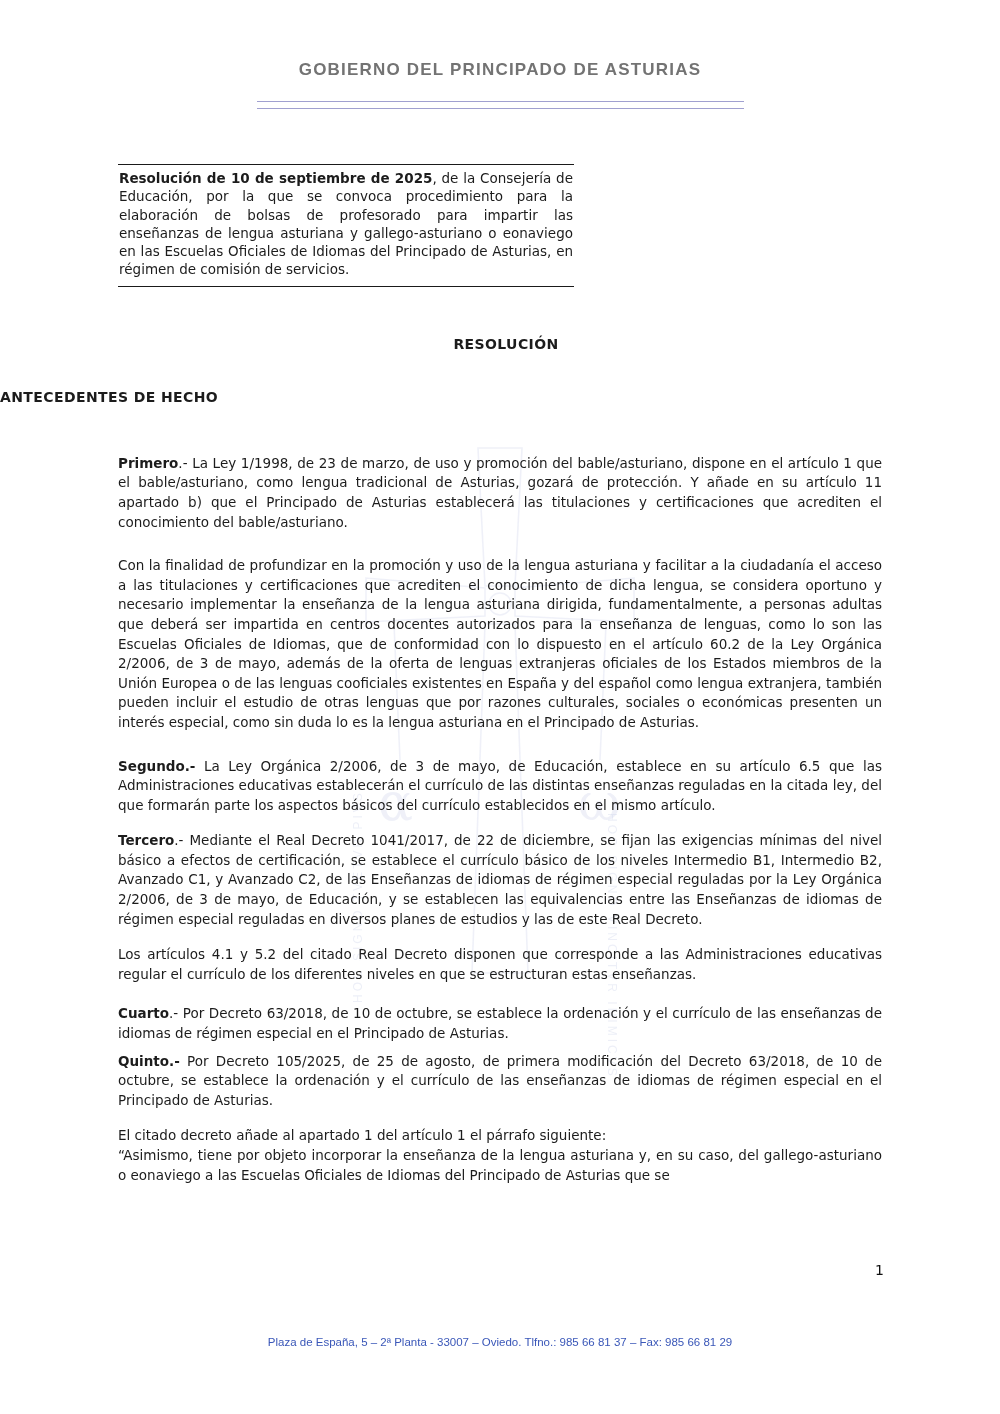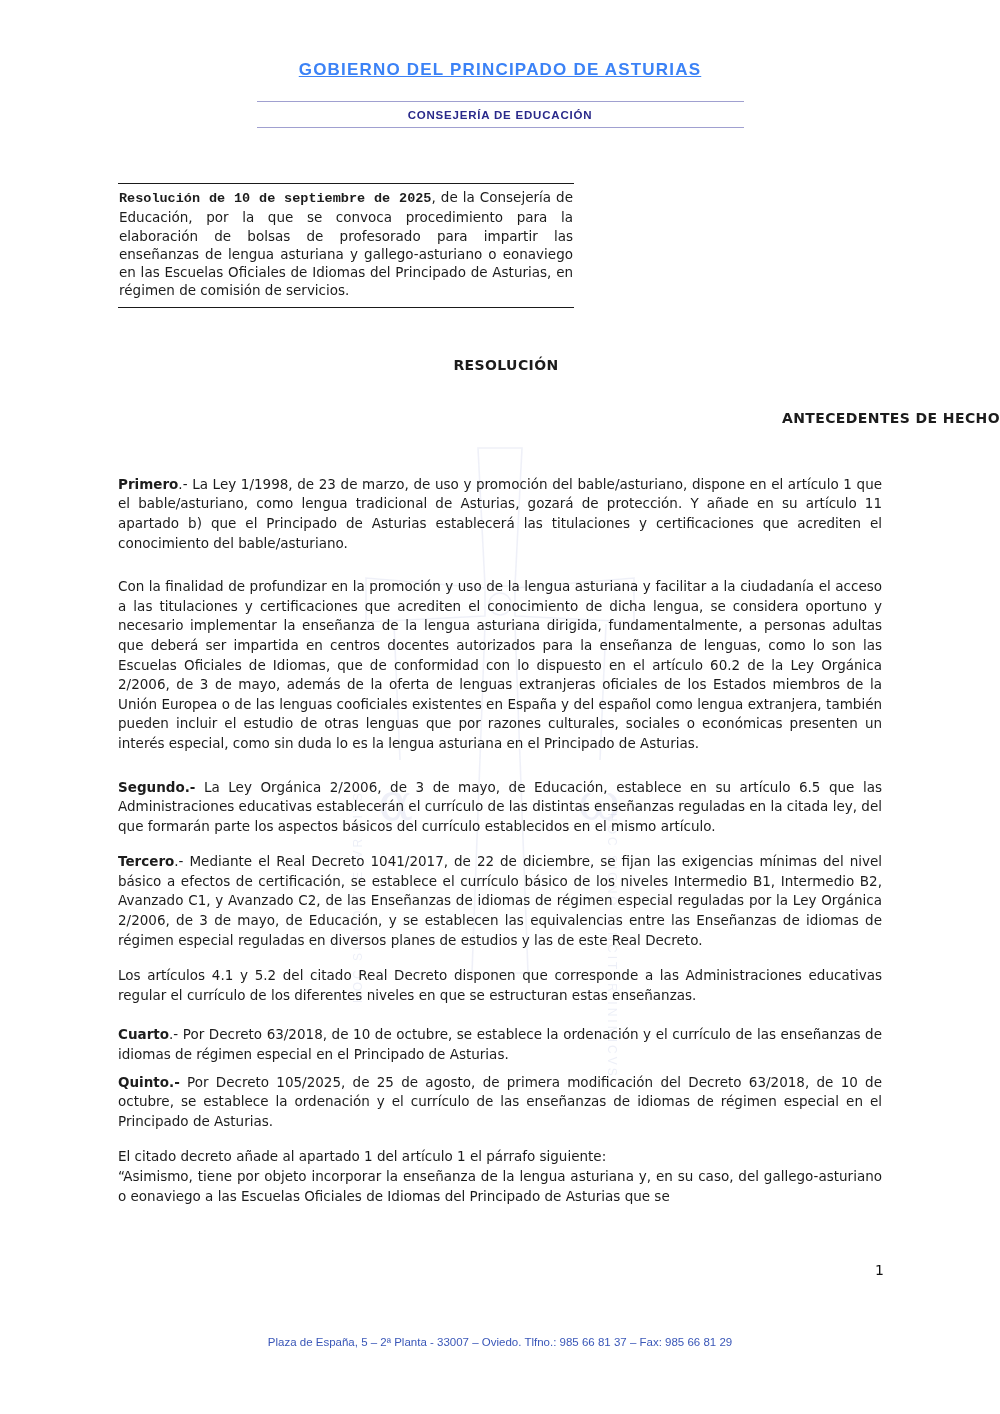--- a/index.html
+++ b/index.html
@@ -11,44 +11,43 @@
     color:#1c1c1c;
     overflow:hidden;
   }
   .page { position:relative; width:1000px; height:1414px; background:#ffffff; }
 
   
   .hdr { text-align:center; padding-top:60px; position:relative; z-index:2; }
   .hdr-title {
     font-family:"Liberation Sans", sans-serif;
     font-size:17px; font-weight:bold; letter-spacing:1.2px;
-    color:#3b82f6;
-    text-decoration:underline;
+    color:#737373;
   }
   .hdr-rule { width:487px; height:1px; background:#a0a0d0; margin:21px auto 0; }
   .hdr-sub {
     font-family:"Liberation Sans", sans-serif;
     font-size:11.5px; font-weight:bold; letter-spacing:.8px;
     color:#29298a; margin-top:7px;
   }
   .hdr-rule2 { margin-top:6px; }
 
   
   .summary {
     position:relative; z-index:2;
     margin:55px 0 0 118px; width:456px;
     border-top:1.5px solid #1a1a1a; border-bottom:1.5px solid #1a1a1a;
     padding:4px 1px 7px;
     font-size:13.5px; line-height:18.3px; text-align:justify;
   }
-  .summary .b { font-weight:bold;font-family:Liberation Mono, monospace; }
+  .summary .b { font-weight:bold; }
 
   
   .h-res  { margin-top:49px; text-align:center; font-weight:bold; font-size:14px; letter-spacing:.4px; position:relative; z-index:2;margin-left:12px; }
-  .h-ant  { margin-top:37px; text-align:right; font-weight:bold; font-size:14px; letter-spacing:.4px; position:relative; z-index:2; }
+  .h-ant  { margin-top:37px; text-align:left; font-weight:bold; font-size:14px; letter-spacing:.4px; position:relative; z-index:2; }
 
   
   .content {
     position:relative; z-index:2;
     margin:49px 118px 0;
     font-size:13.5px; line-height:19.6px; text-align:justify;
   }
   .par .lead { font-weight:bold; }
   .g24 { margin-top:24px; }
   .g20 { margin-top:20px; }
@@ -100,21 +99,20 @@
     </g>
     <g fill="#8b99cc" fill-opacity="0.34" font-family="Liberation Sans, sans-serif" font-size="12" letter-spacing="3">
       <text transform="rotate(-90 52 565)" x="52" y="565">HOC SIGNO TVETVR PIVS</text>
       <text transform="rotate(90 298 375)" x="298" y="375">HOC SIGNO VINCITVR INIMICVS</text>
     </g>
   </svg>
 
   <div class="hdr">
     <div class="hdr-title">GOBIERNO DEL PRINCIPADO DE ASTURIAS</div>
     <div class="hdr-rule"></div>
-    <div class="hdr-sub">CONSEJERÍA DE EDUCACIÓN</div>
     <div class="hdr-rule hdr-rule2"></div>
   </div>
 
   <p class="summary"><span class="b">Resolución de 10 de septiembre de 2025</span><span>, de la Consejería de Educación, por la que se convoca procedimiento para la elaboración de bolsas de profesorado para impartir las enseñanzas de lengua asturiana y gallego-asturiano o eonaviego en las Escuelas Oficiales de Idiomas del Principado de Asturias, en régimen de comisión de servicios.</span></p>
 
   <div class="h-res">RESOLUCIÓN</div>
   <div class="h-ant">ANTECEDENTES DE HECHO</div>
 
   <div class="content">
     <p class="par"><span class="lead">Primero</span><span>.- La Ley 1/1998, de 23 de marzo, de uso y promoción del bable/asturiano, dispone en el artículo 1 que el bable/asturiano, como lengua tradicional de Asturias, gozará de protección. Y añade en su artículo 11 apartado b) que el Principado de Asturias establecerá las titulaciones y certificaciones que acrediten el conocimiento del bable/asturiano.</span></p>

